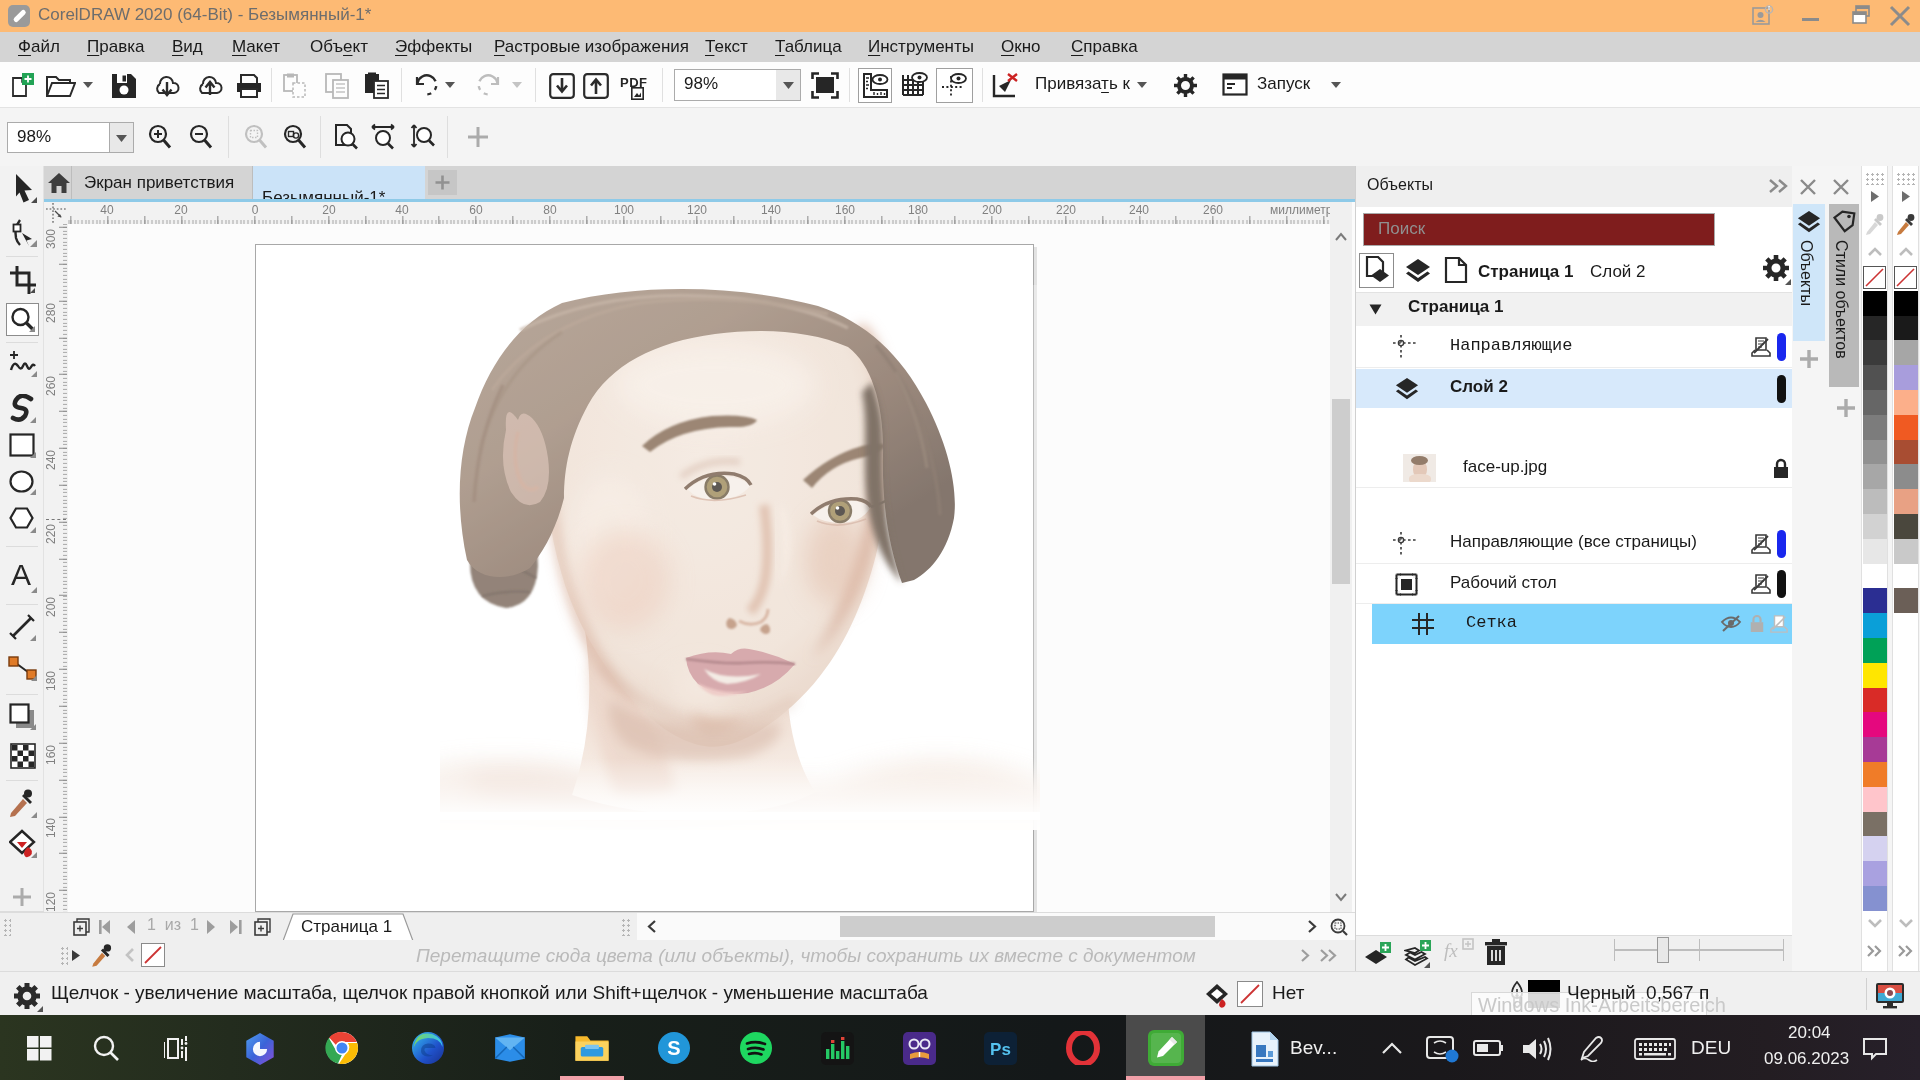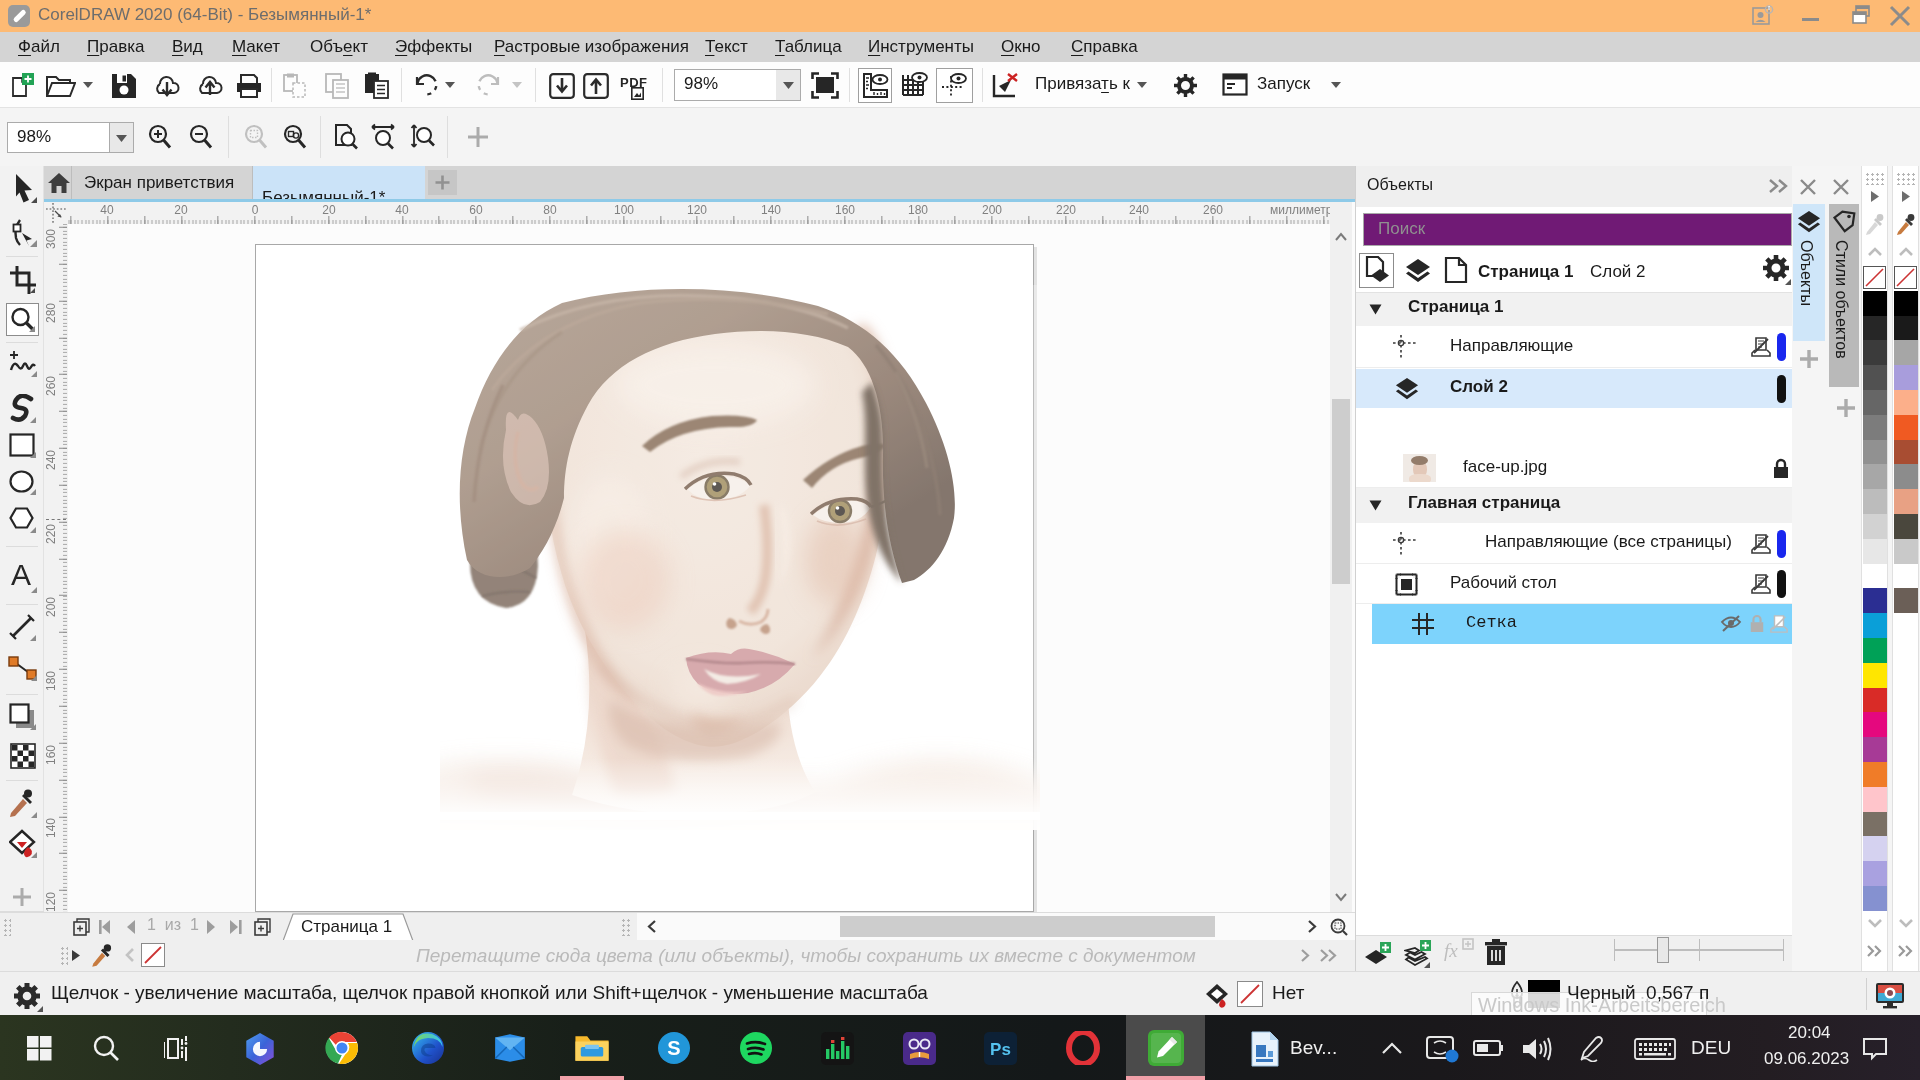--- a/index.html
+++ b/index.html
@@ -679,21 +679,21 @@
 </div>
 
 <div id="docker" class="a" style="left:1355px;top:166px;width:437px;height:805px;background:#ffffff;border-left:1px solid #d0d0d0;font-size:17px;color:#1a1a1a;">
   <div class="a" style="left:0;top:0;width:437px;height:41px;background:#efefef;">
     <span class="a" style="left:11px;top:10px;font-size:16px;">Объекты</span>
     <svg class="a" style="left:412px;top:12px" width="22" height="16" viewBox="0 0 22 16">
       <path d="M2 2 L9 8 L2 14 M11 2 L18 8 L11 14" stroke="#8a8a8a" stroke-width="2.4" fill="none"></path>
     </svg>
   </div>
 
-  <div class="a" style="left:7px;top:47px;width:429px;height:33px;background:#701a75;border:1px solid #a9a9a9;">
+  <div class="a" style="left:7px;top:47px;width:352px;height:33px;background:#7f1d1d;border:1px solid #a9a9a9;">
         <span class="a" style="left:14px;top:5px;color:#909090;">Поиск</span>
       </div>
 
   <div class="a" style="left:3px;top:87px;width:35px;height:35px;background:#fff;border:1px solid #8c8c8c;"></div>
   <svg class="a" style="left:7px;top:90px" width="28" height="29" viewBox="0 0 28 29">
     <path d="M4 1 H15 L20 6 V20 H4 Z" fill="#fff" stroke="#262626" stroke-width="2.2"></path>
     <path d="M17 13 L26 19.5 L17 26 L8 19.5 Z" fill="#262626"></path>
   </svg>
   <svg class="a" style="left:49px;top:92px" width="26" height="26" viewBox="0 0 26 26">
     <path d="M13 1 L25 9 L13 17 L1 9 Z" fill="#262626"></path>
@@ -713,21 +713,21 @@
   </svg>
   <div class="a" style="left:0;top:126px;width:437px;height:1px;background:#e2e2e2;"></div>
 
   <div class="a" style="left:0;top:127px;width:437px;height:33px;background:#f1f1f1;">
     <svg class="a" style="left:13px;top:11px" width="13" height="11" viewBox="0 0 13 11">
           <path d="M0.5 0.5 H12.5 L6.5 10.5 Z" fill="#262626"></path>
         </svg>
     <span class="a" style="left:52px;top:4px;font-weight:bold;">Страница 1</span>
   </div>
 
-  <div class="a" style="left:0;top:160px;width:437px;height:42px;background:#fff;border-bottom:1px solid #ededed;">
+  <div class="a" style="left:0;top:160px;width:437px;height:42px;background:#fff;border-bottom:1px solid #ededed;font-family:Liberation Mono, monospace;">
     <svg class="a" style="left:37px;top:9px" width="24" height="24" viewBox="0 0 24 24">
       <path d="M8 0 V24 M0 8 H24" stroke="#3a3a3a" stroke-width="1.6" stroke-dasharray="2.6 2.4"></path>
       <circle cx="8" cy="8" r="2.6" fill="none" stroke="#3a3a3a" stroke-width="1.4"></circle>
     </svg>
     <span class="a" style="left:94px;top:10px;">Направляющие</span>
     <svg class="a" style="left:395px;top:11px" width="20" height="20" viewBox="0 0 20 20">
       <path d="M4 13 L1 16 V19 H19 V16 L16 13" fill="none" stroke="#3a3a3a" stroke-width="1.6"></path>
       <path d="M5 1 H15 V13 H5 Z" fill="#fff" stroke="#3a3a3a" stroke-width="1.6"></path>
       <path d="M7 4 H13 M7 7 H13 M7 10 H11" stroke="#3a3a3a" stroke-width="1.2"></path>
       <path d="M3 16 L17 2" stroke="#3a3a3a" stroke-width="1.8"></path>
@@ -751,33 +751,27 @@
       <div class="a" style="left:8px;top:2px;width:17px;height:9px;border-radius:50%;background:#937c6a;"></div>
       <div class="a" style="left:6px;top:20px;width:22px;height:10px;border-radius:40%;background:#ecd9cc;"></div>
     </div>
     <span class="a" style="left:107px;top:6px;">face-up.jpg</span>
     <svg class="a" style="left:416px;top:7px" width="18" height="22" viewBox="0 0 18 22">
       <rect x="2" y="9" width="14" height="11" fill="#262626"></rect>
       <path d="M5 9 V6 a4 4 0 0 1 8 0 V9" fill="none" stroke="#262626" stroke-width="2.4"></path>
     </svg>
   </div>
 
-  <div class="a" style="left:0;top:322px;width:437px;height:35px;background:#f1f1f1;">
-    <svg class="a" style="left:13px;top:12px" width="13" height="11" viewBox="0 0 13 11">
-          <path d="M0.5 0.5 H12.5 L6.5 10.5 Z" fill="#262626"></path>
-        </svg>
-    <span class="a" style="left:52px;top:5px;font-weight:bold;">Главная страница</span>
-  </div>
 
   <div class="a" style="left:0;top:357px;width:437px;height:41px;background:#fff;border-bottom:1px solid #ededed;">
     <svg class="a" style="left:37px;top:9px" width="24" height="24" viewBox="0 0 24 24">
       <path d="M8 0 V24 M0 8 H24" stroke="#3a3a3a" stroke-width="1.6" stroke-dasharray="2.6 2.4"></path>
       <circle cx="8" cy="8" r="2.6" fill="none" stroke="#3a3a3a" stroke-width="1.4"></circle>
     </svg>
-    <span class="a" style="left:94px;top:9px;margin-left:35px;">Направляющие (все страницы)</span>
+    <span class="a" style="left:94px;top:9px;">Направляющие (все страницы)</span>
     <svg class="a" style="left:395px;top:11px" width="20" height="20" viewBox="0 0 20 20">
       <path d="M4 13 L1 16 V19 H19 V16 L16 13" fill="none" stroke="#3a3a3a" stroke-width="1.6"></path>
       <path d="M5 1 H15 V13 H5 Z" fill="#fff" stroke="#3a3a3a" stroke-width="1.6"></path>
       <path d="M7 4 H13 M7 7 H13 M7 10 H11" stroke="#3a3a3a" stroke-width="1.2"></path>
       <path d="M3 16 L17 2" stroke="#3a3a3a" stroke-width="1.8"></path>
     </svg>
     <div class="a" style="left:421px;top:7px;width:9px;height:28px;border-radius:4.5px;background:#1927ee;"></div>
   </div>
 
   <div class="a" style="left:0;top:398px;width:437px;height:40px;background:#fff;border-bottom:1px solid #ededed;">

